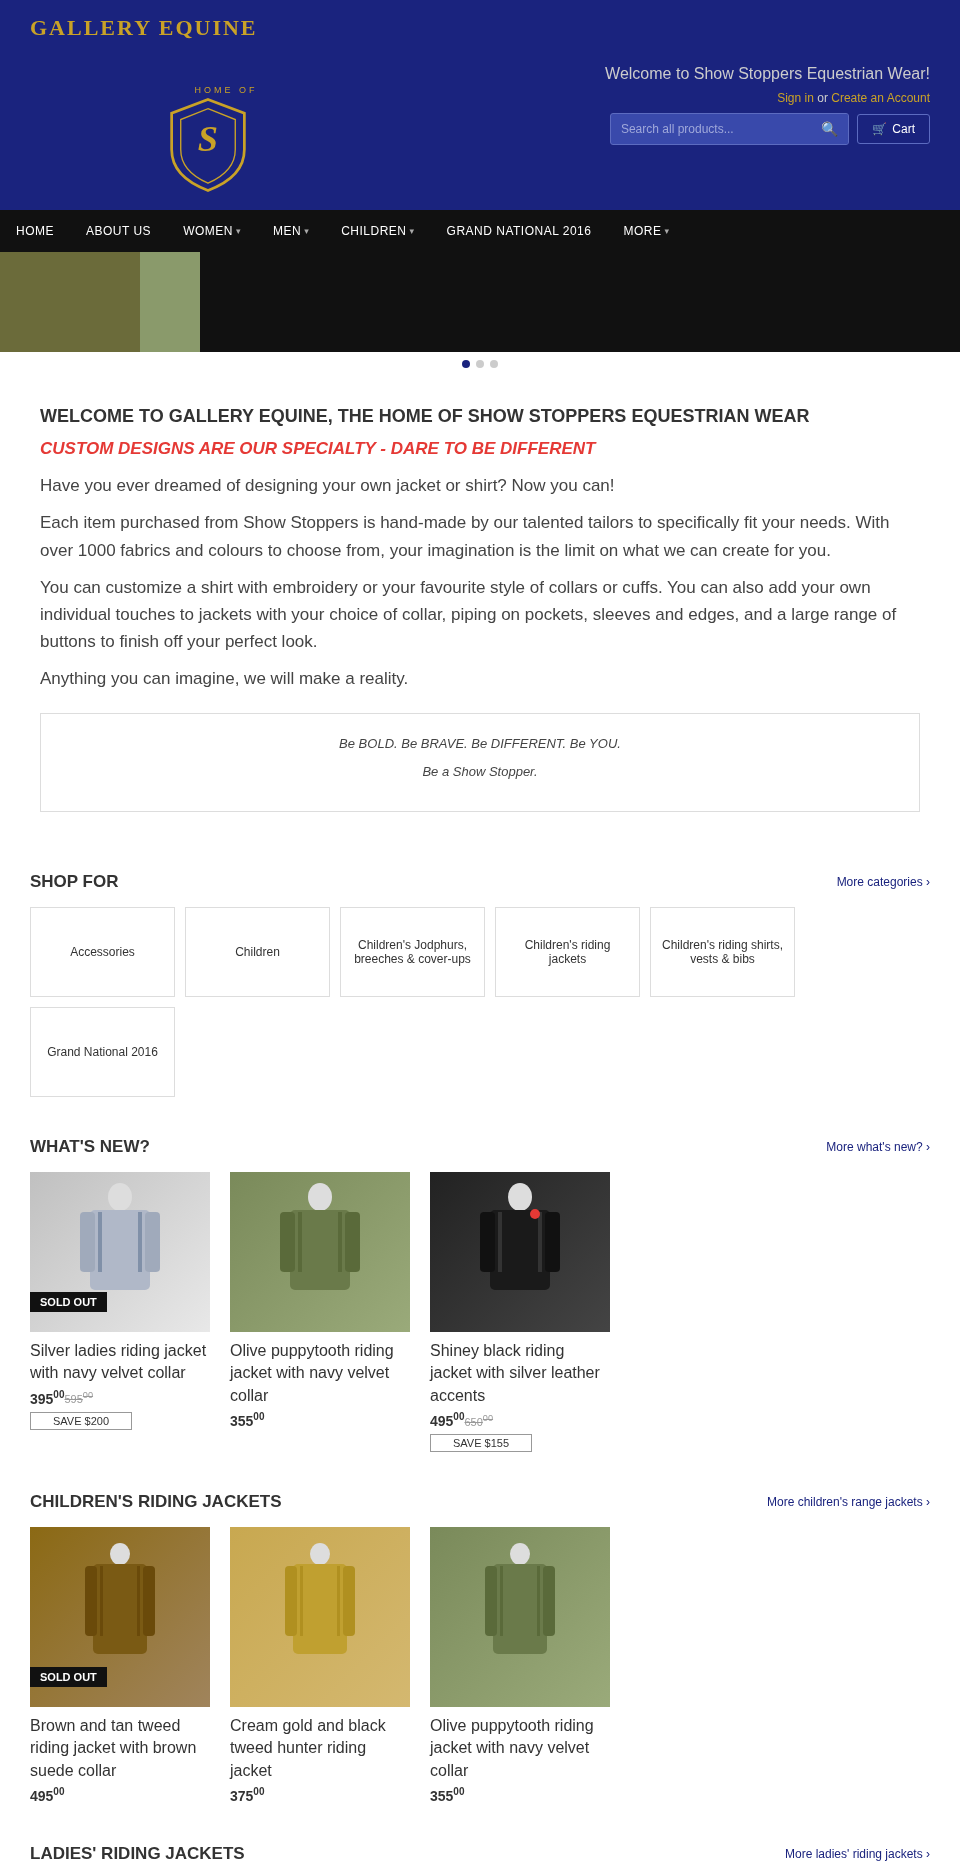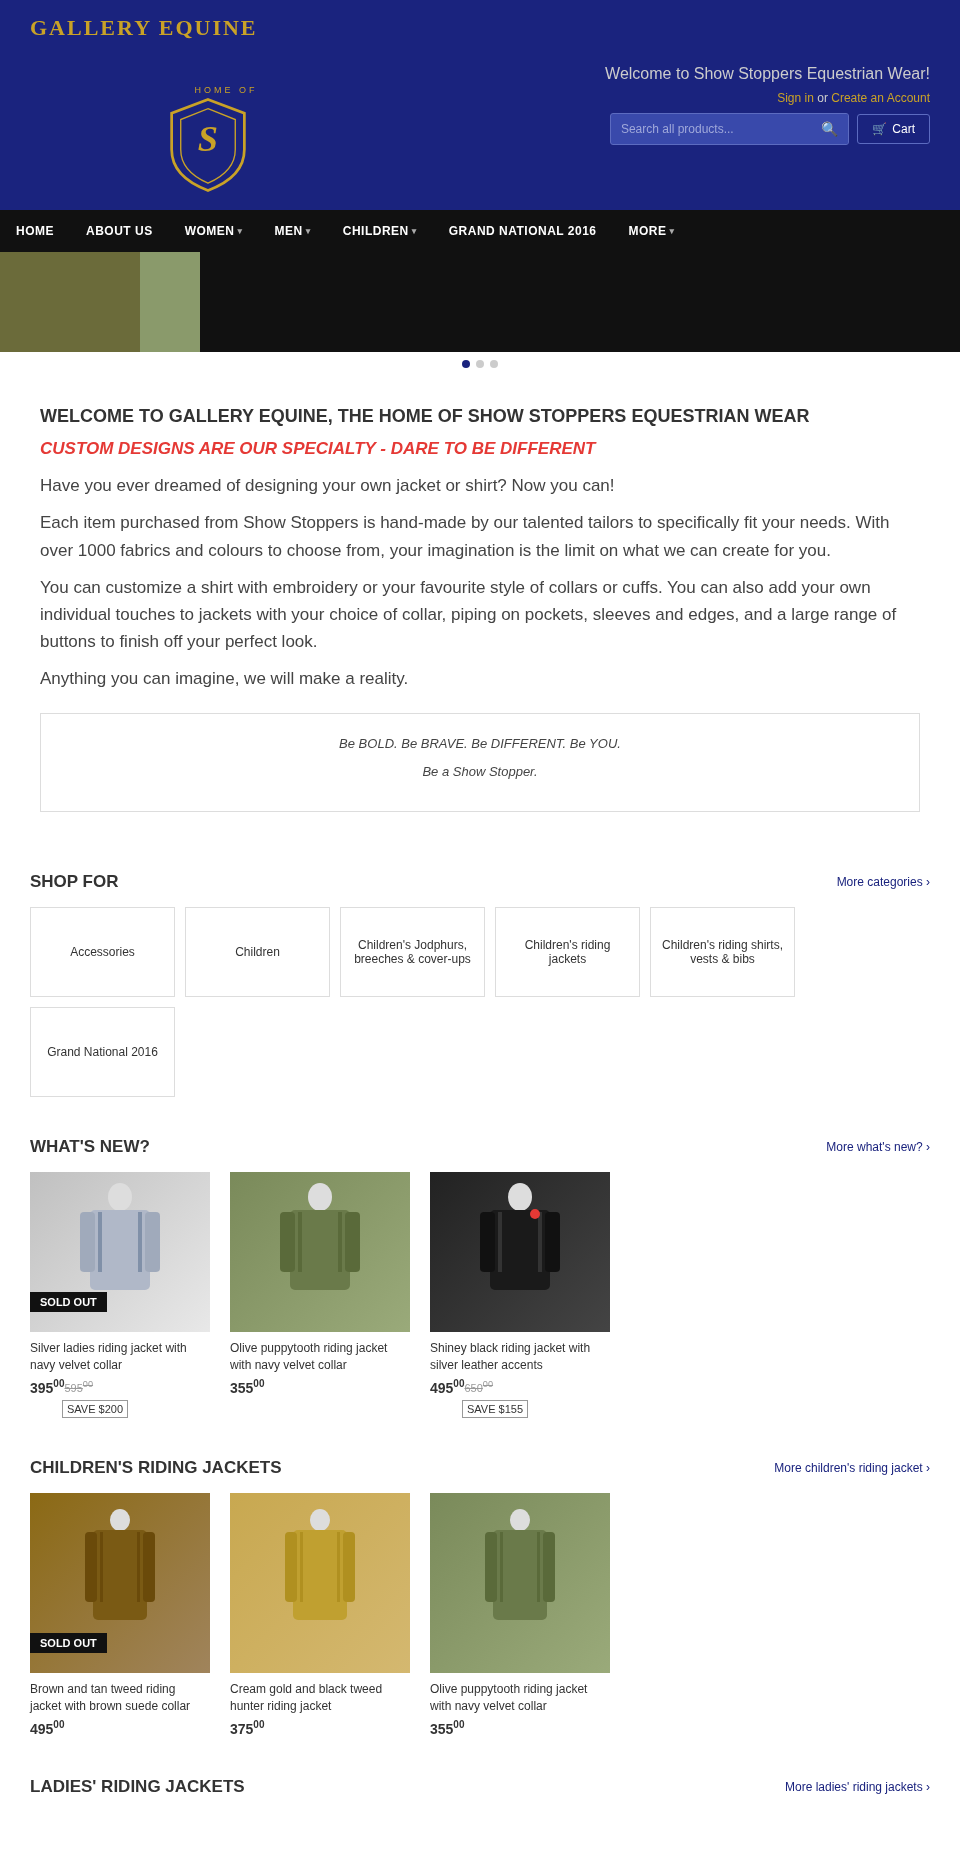--- a/index.html
+++ b/index.html
@@ -17,21 +17,21 @@
     .auth-links a { color: #c9a227; text-decoration: none; }
     .search-cart { display: flex; align-items: center; gap: 8px; }
     .search-box { display: flex; align-items: center; background: #3949ab; border: 1px solid #5c6bc0; border-radius: 3px; overflow: hidden; }
     .search-box input { background: transparent; border: none; color: #ffffff; padding: 7px 10px; font-size: 12px; width: 200px; outline: none; }
     .search-box input::placeholder { color: #9fa8da; }
     .search-btn { background: #3949ab; border: none; color: #fff; padding: 7px 10px; cursor: pointer; font-size: 14px; }
     .cart-btn { background: transparent; border: 1px solid #5c6bc0; color: #fff; padding: 7px 14px; border-radius: 3px; cursor: pointer; font-size: 12px; display: flex; align-items: center; gap: 5px; }
 
     
     nav { background: #111; display: flex; align-items: center; }
-    nav a { color: #fff; text-decoration: none; padding: 14px 16px; font-size: 12px; font-weight: bold; letter-spacing: 0.5px; display: flex; align-items: center; gap: 3px; }
+    nav a { color: #fff; text-decoration: none; padding: 14px 16px; font-size: 12px; font-weight: normal; letter-spacing: 0.5px; display: flex; align-items: center; gap: 3px; }
     .dropdown-arrow { font-size: 9px; color: #aaa; }
 
     
     .hero { position: relative; height: 100px; background: #000; overflow: hidden; display: flex; }
     .hero-segment1 { width: 140px; background: #6b6b3a; height: 100%; }
     .hero-segment2 { width: 60px; background: #8a9a6b; height: 100%; }
     .hero-segment3 { flex: 1; background: #111; height: 100%; }
     .slider-dots { display: flex; justify-content: center; gap: 6px; padding: 8px 0; background: #fff; }
     .dot { width: 8px; height: 8px; border-radius: 50%; background: #1a237e; }
     .dot.inactive { background: #ccc; }
@@ -52,26 +52,26 @@
     .more-link { color: #1a237e; text-decoration: none; font-size: 12px; }
     .category-grid { display: flex; gap: 10px; flex-wrap: wrap; }
     .category-item { border: 1px solid #ddd; width: 145px; min-height: 90px; display: flex; align-items: center; justify-content: center; text-align: center; padding: 10px; font-size: 12px; color: #333; cursor: pointer; }
 
     
     .whats-new { padding: 20px 30px; }
     .products-row { display: flex; gap: 20px; }
     .product-card { width: 180px; }
     .product-img { width: 180px; height: 160px; background: #f0f0f0; position: relative; display: flex; align-items: center; justify-content: center; overflow: hidden; }
     .sold-out-badge { position: absolute; bottom: 20px; left: 0; background: #111; color: #fff; font-size: 11px; font-weight: bold; padding: 4px 10px; }
-    .product-title { font-size: 12px; color: #333; margin-top: 8px; line-height: 1.4; }
+    .product-title { font-size: 16px; color: #333; margin-top: 8px; line-height: 1.4; }
     .price-row { display: flex; align-items: center; margin-top: 4px; }
     .price { font-size: 14px; font-weight: bold; color: #333; }
     .price sup { font-size: 10px; }
     .price-original { font-size: 11px; color: #999; text-decoration: line-through; }
-    .save-badge { display: inline-block; border: 1px solid #999; padding: 2px 4px; font-size: 11px; color: #333; margin-top: 5px; margin-left: 32px; }
+    .save-badge { display: inline-block; border: 1px solid #999; padding: 2px 22px; font-size: 11px; color: #333; margin-top: 5px; }
 
     
     .childrens-section { padding: 20px 30px; }
     .childrens-section h2 { font-size: 17px; font-weight: bold; color: #333; }
 
     
     .ladies-section { padding: 20px 30px; }
     .ladies-section h2 { font-size: 17px; font-weight: bold; color: #333; }
 
     .product-img-tall { width: 180px; height: 180px; background: #f0f0f0; position: relative; display: flex; align-items: center; justify-content: center; overflow: hidden; }
@@ -230,21 +230,21 @@
       </div>
       <div class="save-badge">SAVE $155</div>
     </div>
 
   </div>
 </div>
 
 <div class="childrens-section">
   <div class="section-header">
     <h2>CHILDREN'S RIDING JACKETS</h2>
-    <a href="#" class="more-link">More children's riding jacket ›</a>
+    <a href="#" class="more-link">More children's range jackets ›</a>
   </div>
   <div class="products-row">
 
     <div class="product-card">
       <div class="product-img-tall">
         <div style="width:100%;height:100%;background:linear-gradient(135deg,#8B6914,#a0845c);display:flex;align-items:center;justify-content:center;">
           <svg width="70" height="150" viewBox="0 0 70 150">
             <ellipse cx="35" cy="12" rx="10" ry="11" fill="#ddd"></ellipse>
             <rect x="8" y="22" width="54" height="90" rx="5" fill="#7a5a14"></rect>
             <rect x="15" y="24" width="3" height="70" fill="#6a4a0a"></rect>

